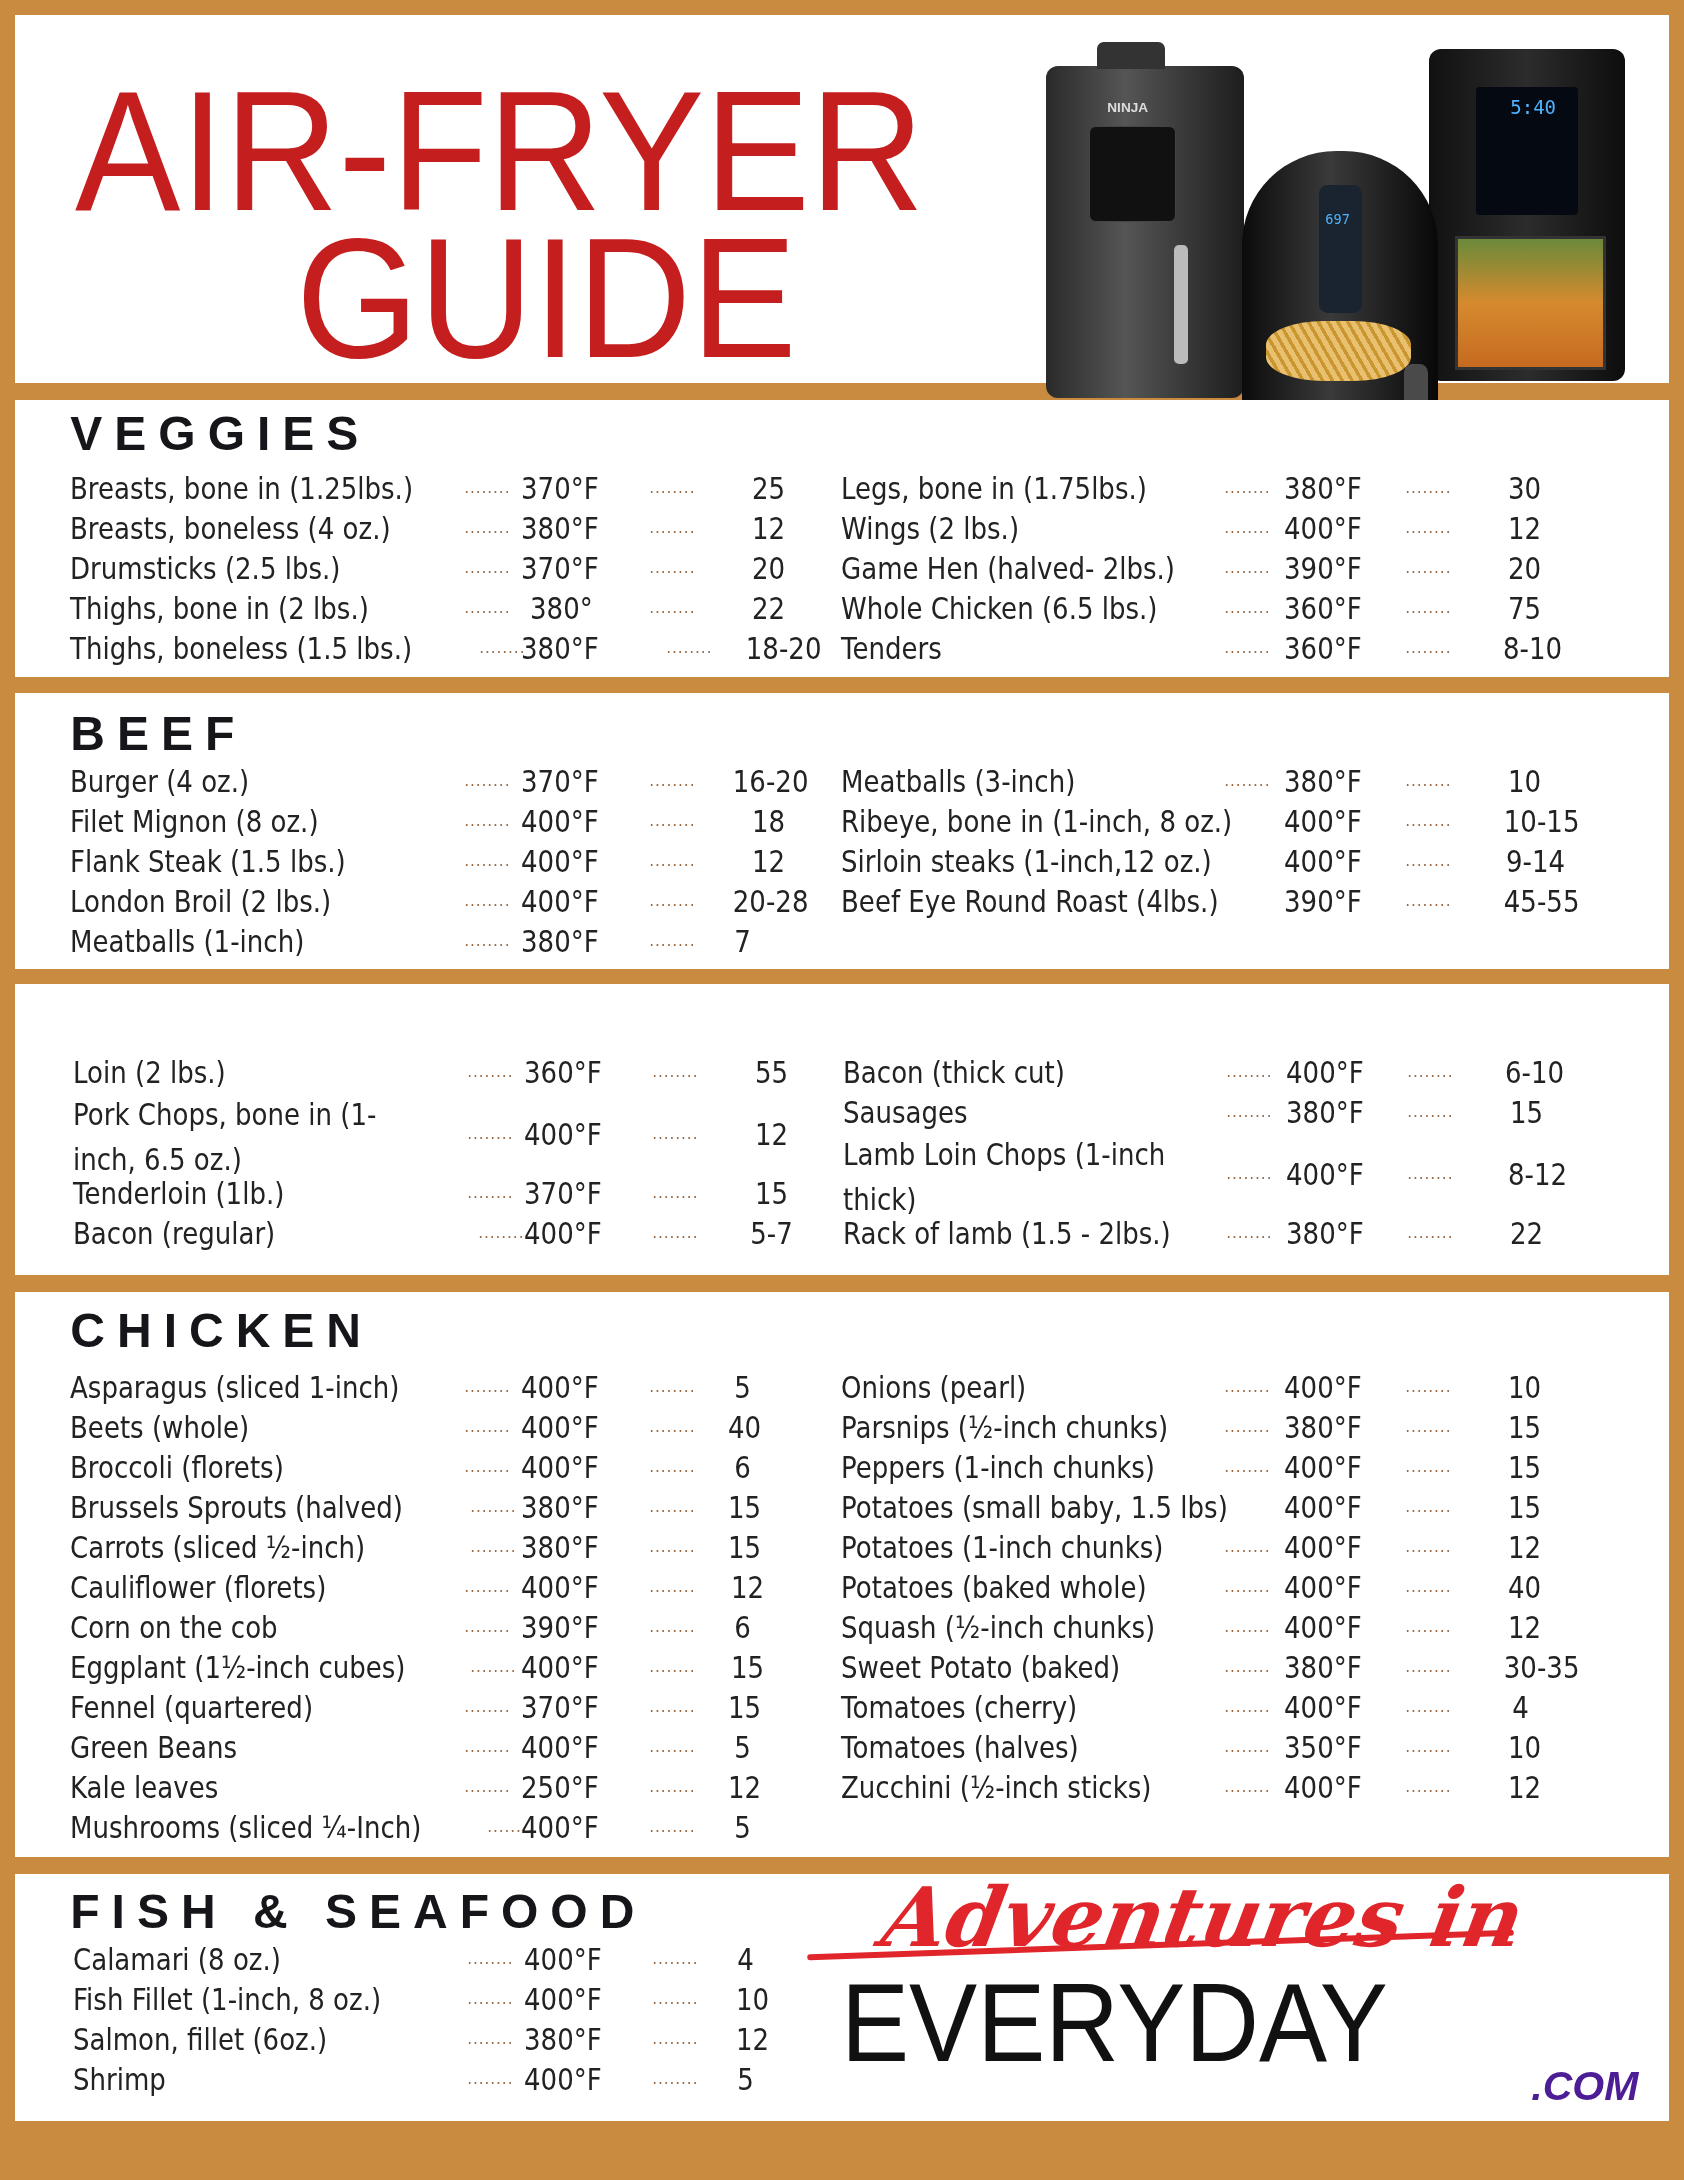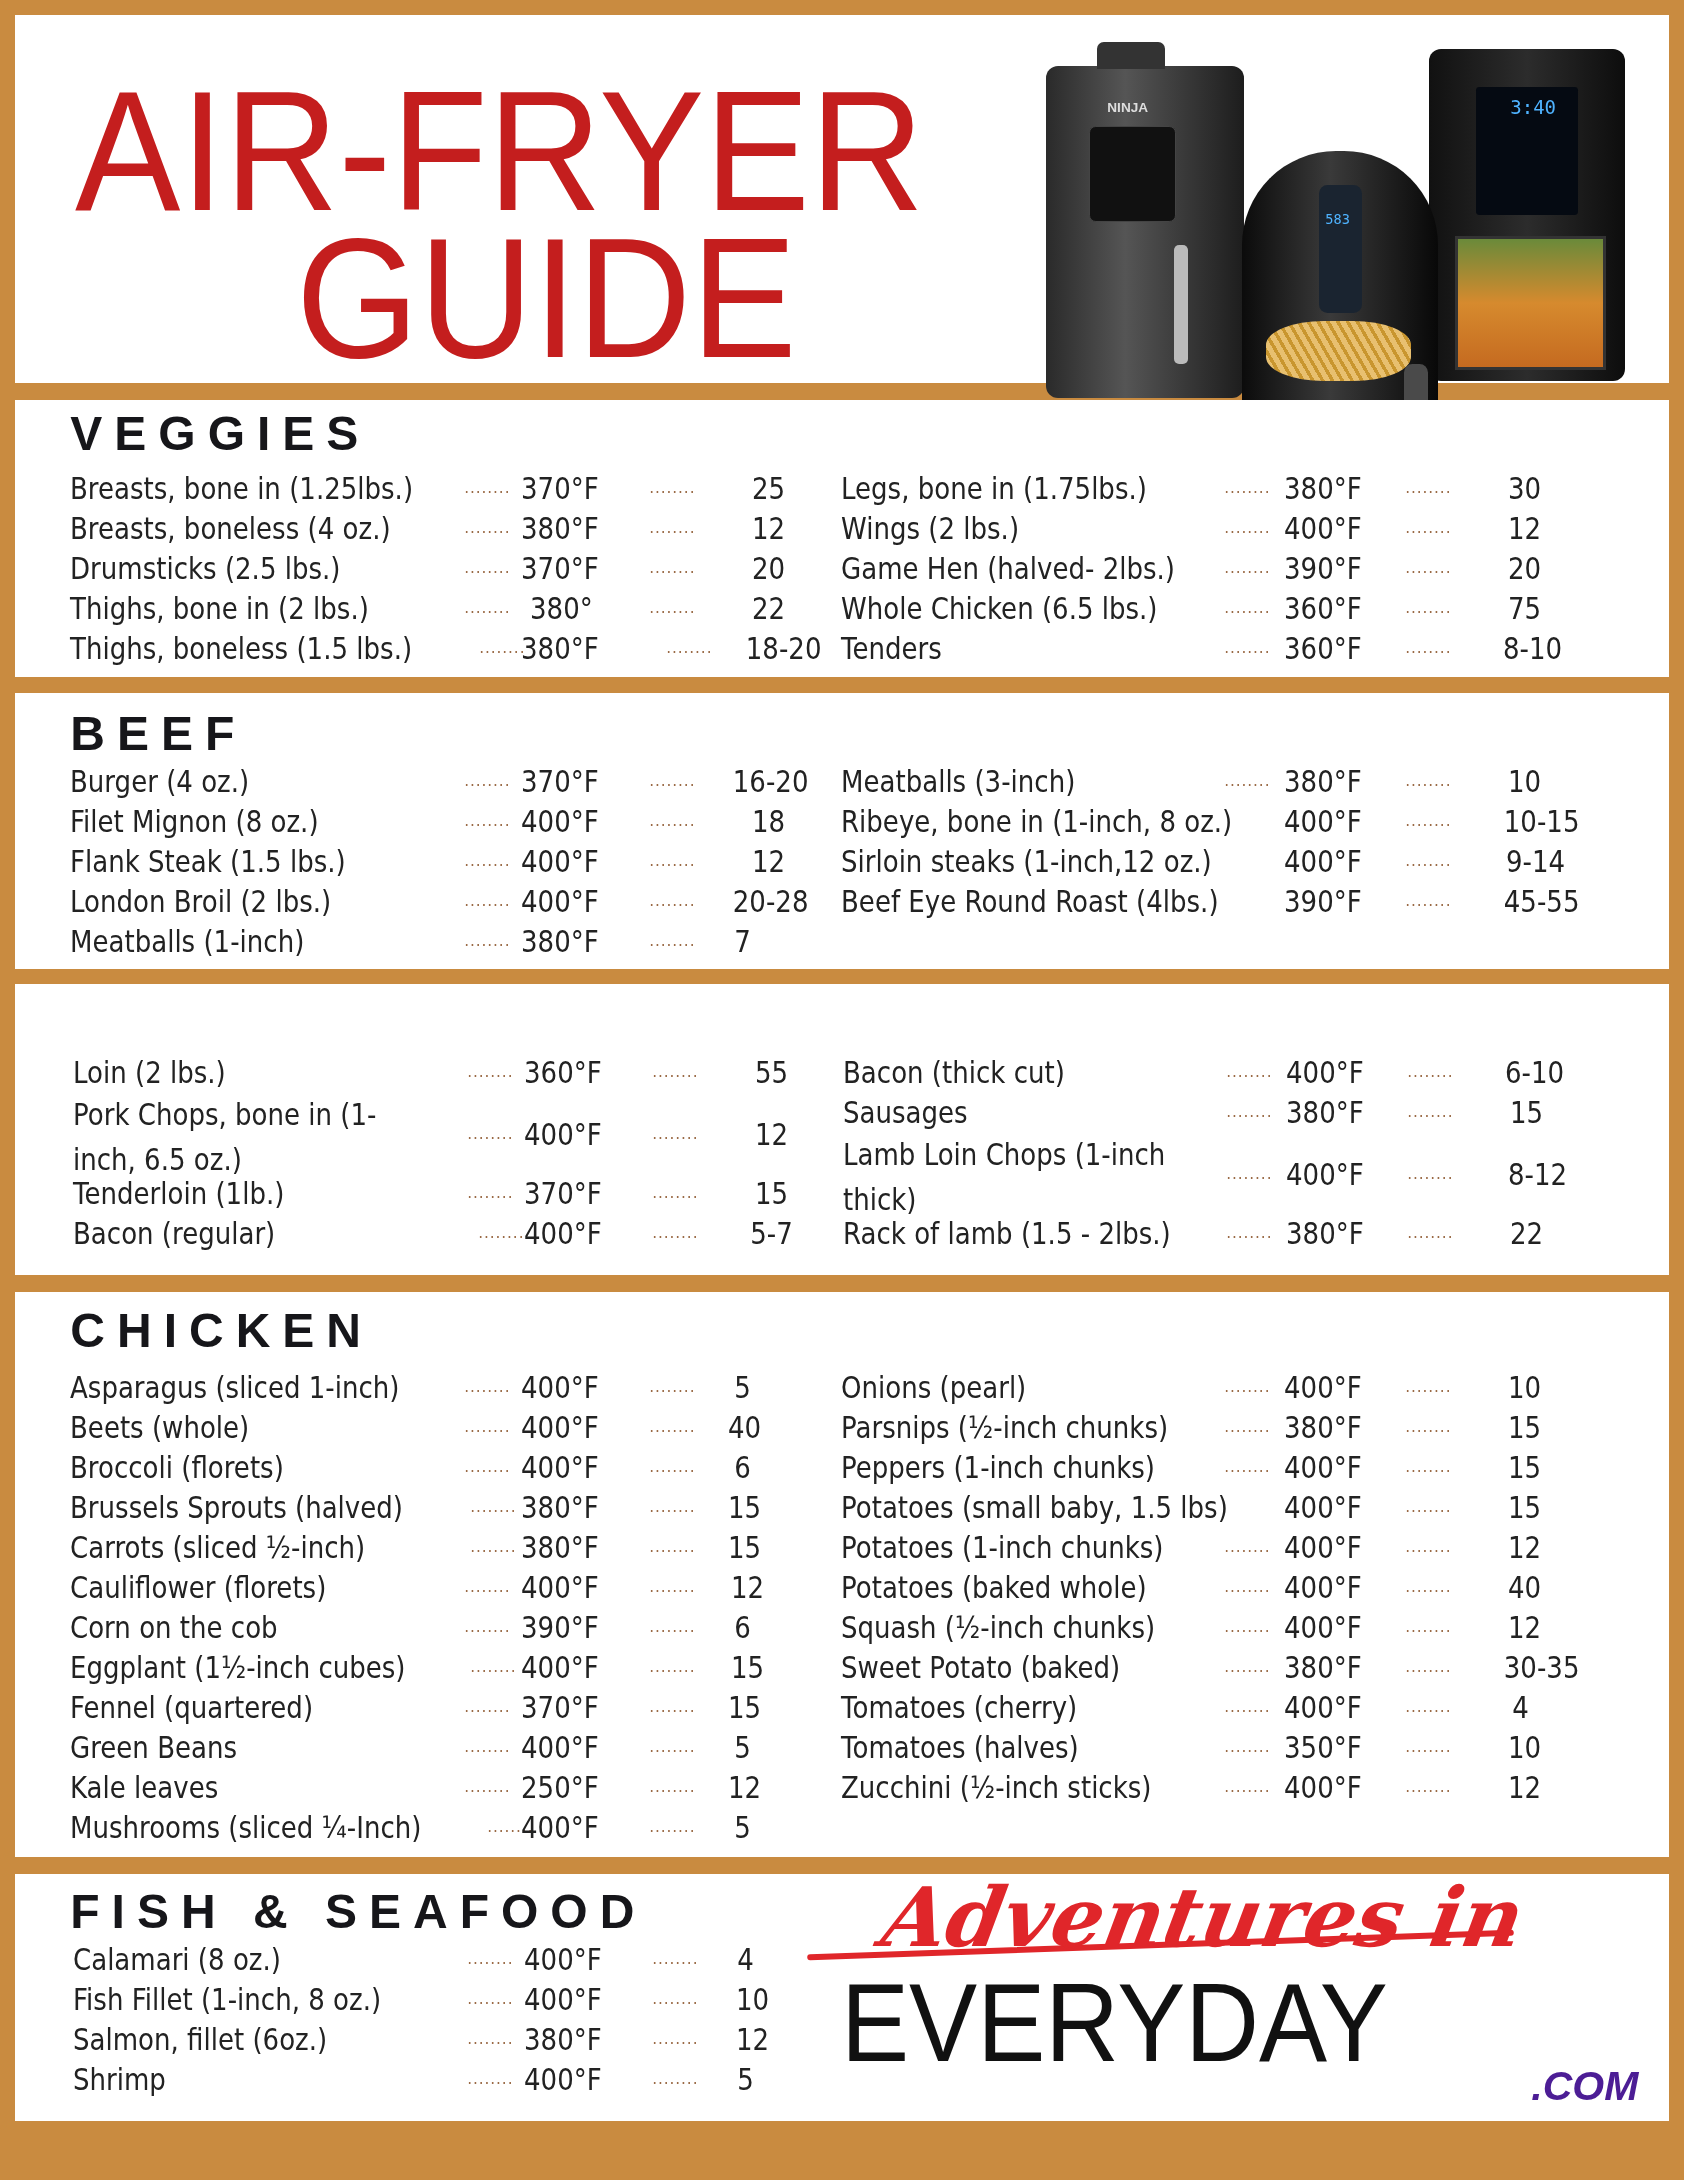--- a/index.html
+++ b/index.html
@@ -33,27 +33,27 @@
 
     <div class="fryer" style="left:17px;top:34px;width:198px;height:332px;background:linear-gradient(90deg,#2a2a2a,#555 40%,#1d1d1d);">
       <div style="position:absolute;left:51px;top:-24px;width:68px;height:27px;background:#333;border-radius:6.8px 6.8px 0 0;"></div>
       <div style="position:absolute;left:61px;top:34px;color:#ddd;font-size:13.6px;font-family:'Liberation Sans',sans-serif;font-weight:bold;">NINJA</div>
       <div style="position:absolute;left:43px;top:60px;width:85px;height:94px;background:#111;border-radius:6.8px;border:1.7px solid #444;"></div>
       <div style="position:absolute;left:128px;top:179px;width:13.6px;height:119px;background:#bbb;border-radius:5.1px;"></div>
     </div>
 
     <div class="fryer" style="left:400px;top:17px;width:196px;height:332px;background:linear-gradient(90deg,#111,#2c2c2c 50%,#0d0d0d);">
       <div style="position:absolute;left:47px;top:38px;width:102px;height:128px;background:#050a12;border-radius:3.4px;"></div>
-      <div style="position:absolute;left:81px;top:47px;color:#4FB3FF;font-size:19px;font-family:'DejaVu Sans Mono',monospace;">3:40</div>
+      <div style="position:absolute;left:81px;top:47px;color:#4FB3FF;font-size:19px;font-family:'DejaVu Sans Mono',monospace;">5:40</div>
       <div style="position:absolute;left:25.6px;top:187px;width:145px;height:128px;background:linear-gradient(180deg,#6a8a3a,#D68A2E 50%,#C56A20);border:3.4px solid #333;"></div>
     </div>
 
     <div class="fryer" style="left:213px;top:119px;width:196px;height:358px;background:linear-gradient(90deg,#0b0b0b,#3a3a3a 45%,#080808);border-radius:94px 94px 25.6px 25.6px;">
       <div style="position:absolute;left:77px;top:34px;width:43px;height:128px;background:#1a2430;border-radius:8.5px;"></div>
-      <div style="position:absolute;left:83px;top:60px;color:#4FB3FF;font-size:13.6px;font-family:'DejaVu Sans Mono',monospace;">583</div>
+      <div style="position:absolute;left:83px;top:60px;color:#4FB3FF;font-size:13.6px;font-family:'DejaVu Sans Mono',monospace;">697</div>
       <div style="position:absolute;left:24px;top:170px;width:145px;height:60px;background:repeating-linear-gradient(60deg,#E8C070 0 5.1px,#C9962F 5.1px 8.5px);border-radius:40%;"></div>
       <div style="position:absolute;left:162px;top:213px;width:24px;height:136px;background:#4a4a4a;border-radius:8.5px;"></div>
     </div>
   </div>
 </div>
 
 <div class="panel" style="top:400px;height:277px;">
   <div class="sec-title" style="top:10.2px;">VEGGIES</div>
   <div class="col" style="left:55px;top:68px;width:767px;">
     <div class="row">

